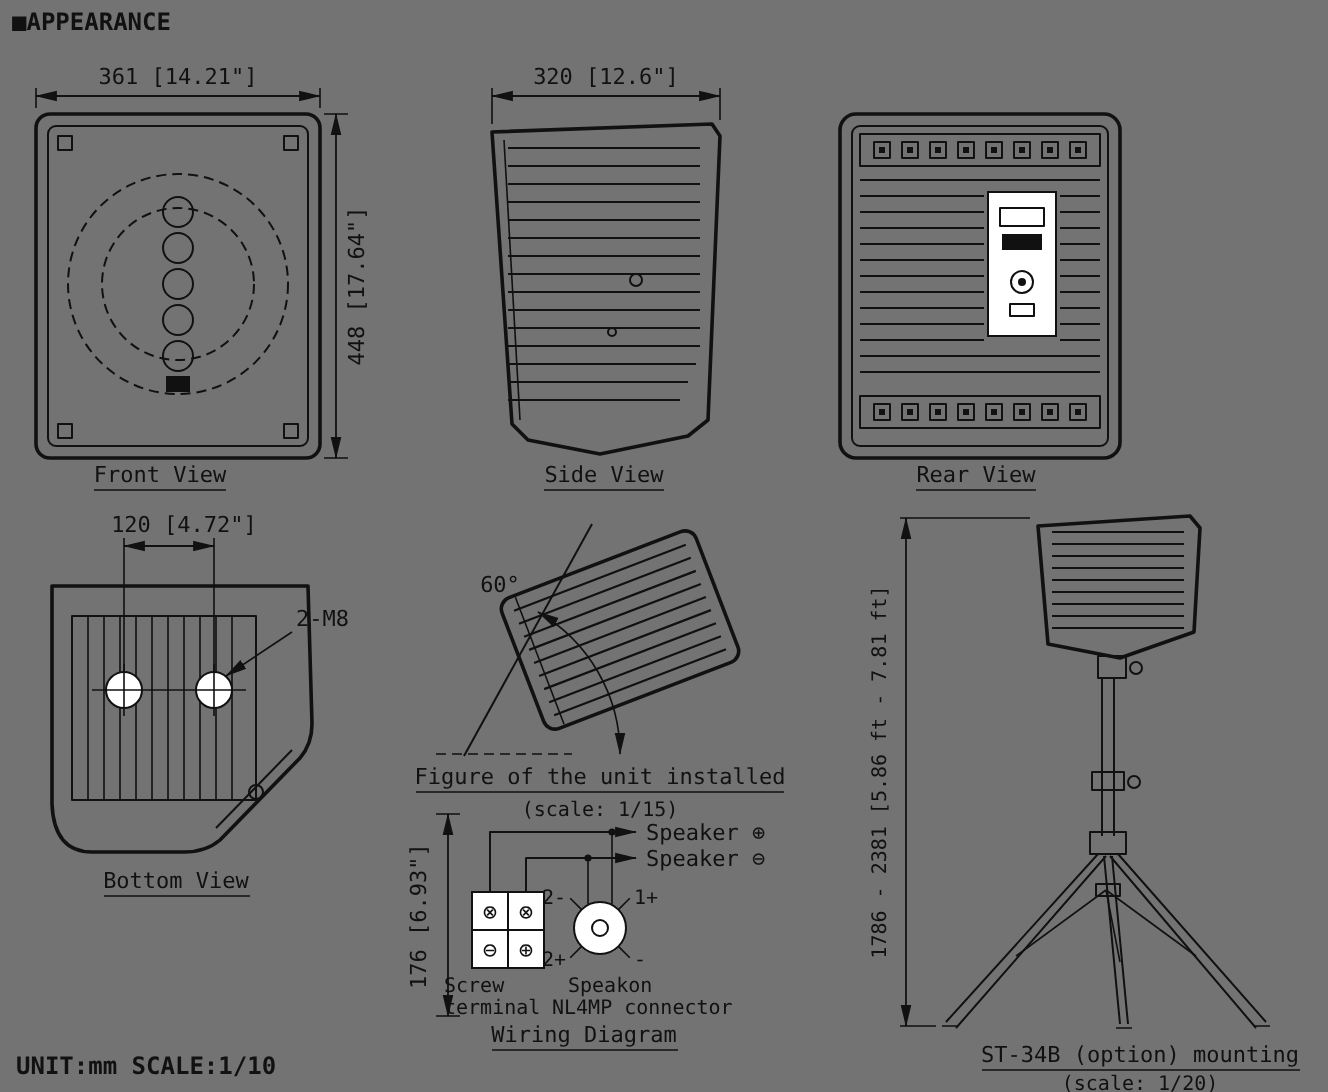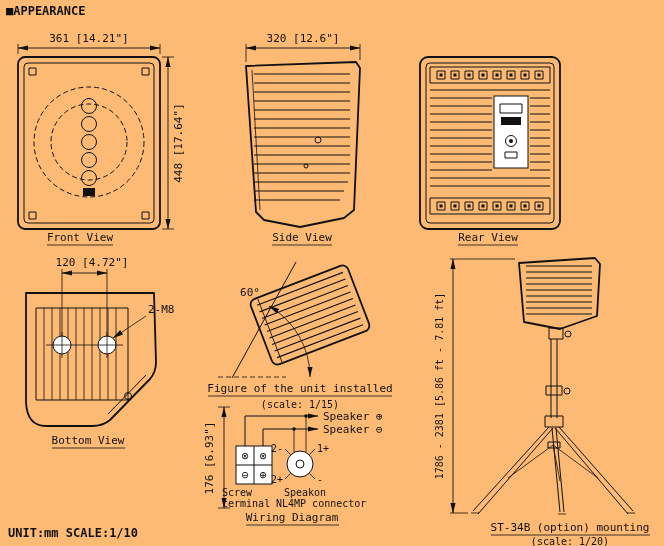--- a/index.html
+++ b/index.html
@@ -1,17 +1,17 @@
 <!DOCTYPE html>
 <html><head>
 <meta charset="utf-8">
 <style>
   * { box-sizing: border-box; }
   html, body { margin:0; padding:0; background:#ffffff; }
-  .page { position:relative; width:664px; height:546px; background:#fdba74; overflow:hidden;
+  .page { position:relative; width:664px; height:546px; background:#737373; overflow:hidden;
           font-family:"DejaVu Sans Mono","Liberation Mono",monospace; }
   svg { display:block; }
   text { font-family:"DejaVu Sans Mono","Liberation Mono",monospace; font-size:11px; fill:#111; }
   .b    { font-weight:bold; font-size:12px; }
   .mid  { text-anchor:middle; }
   .end  { text-anchor:end; }
   .fs10 { font-size:10px; }
   .fs12 { font-size:12px; }
   .s2   { fill:none; stroke:#111; stroke-width:1.8; stroke-linejoin:round; }
   .s1   { fill:none; stroke:#111; stroke-width:1;   stroke-linejoin:round; }

